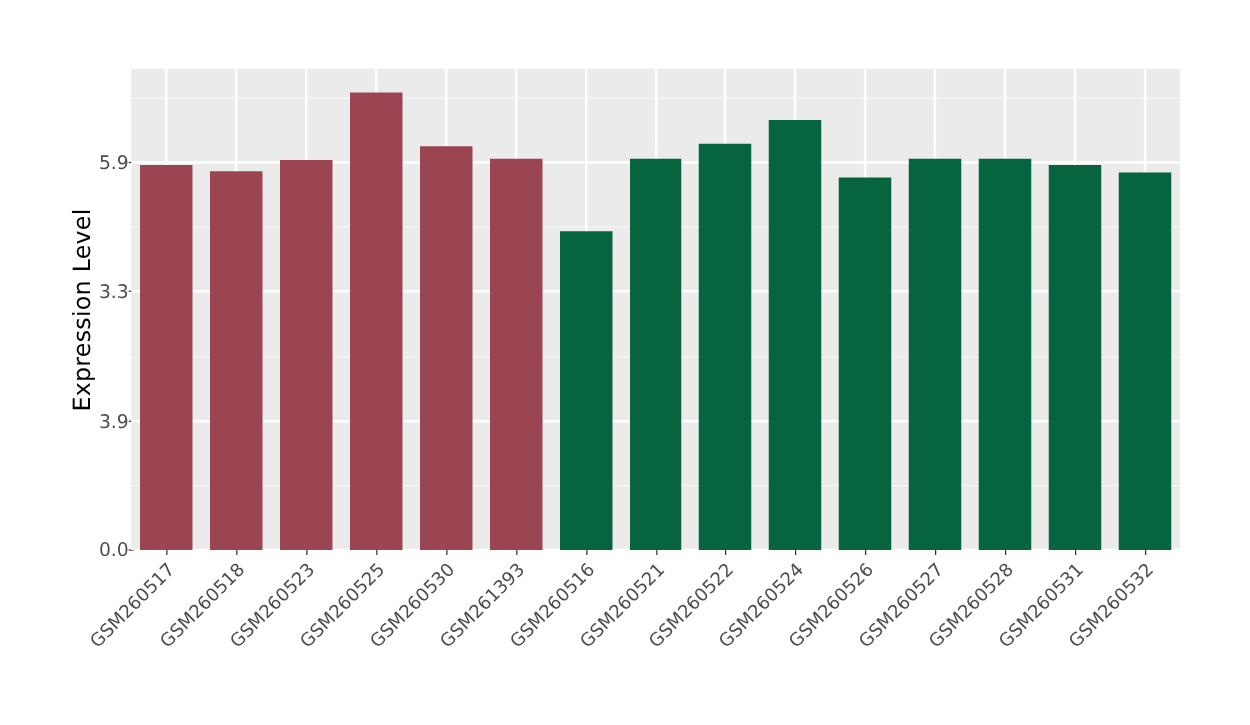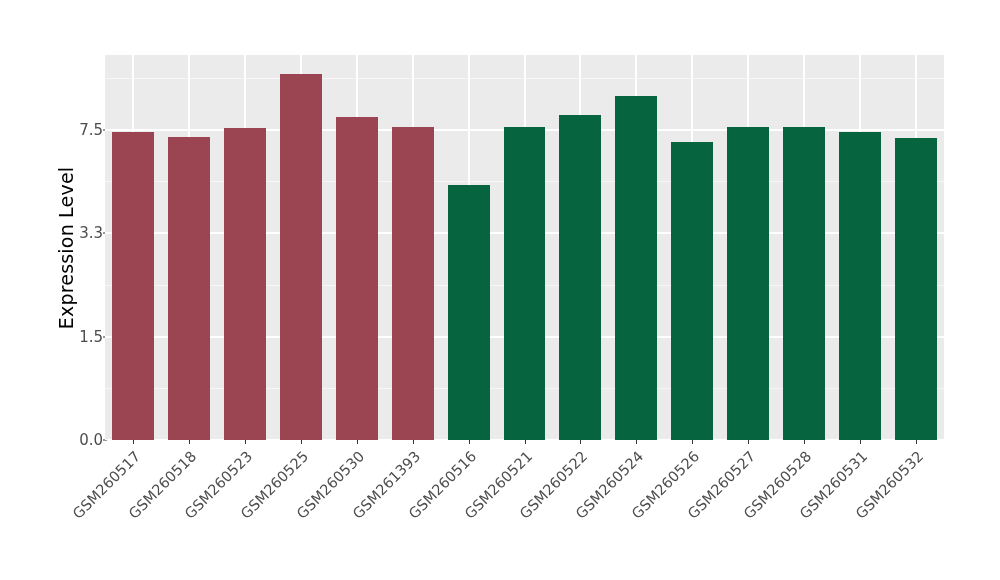--- a/index.html
+++ b/index.html
@@ -136,25 +136,25 @@
 </head>
 <body>
 
 <div id="chart-root">
 
   <div class="y-axis-title">Expression Level</div>
 
   <div class="y-ticks">
       <div class="y-tick-label" style="top: 385px;">0.0</div>
       <div class="y-tick-mark" style="top: 385px;"></div>
-      <div class="y-tick-label" style="top: 281.505px;">1.5</div>
+      <div class="y-tick-label" style="top: 281.505px;">3.9</div>
       <div class="y-tick-mark" style="top: 281.505px;"></div>
       <div class="y-tick-label" style="top: 178.011px;">3.3</div>
       <div class="y-tick-mark" style="top: 178.011px;"></div>
-      <div class="y-tick-label" style="top: 74.5161px;">7.5</div>
+      <div class="y-tick-label" style="top: 74.5161px;">5.9</div>
       <div class="y-tick-mark" style="top: 74.5161px;"></div>
     </div>
 
   <div class="panel">
     <div class="grid-layer">
         <div class="grid-minor-h" style="top: 333.253px;"></div>
         <div class="grid-minor-h" style="top: 229.758px;"></div>
         <div class="grid-minor-h" style="top: 126.263px;"></div>
         <div class="grid-minor-h" style="top: 22.7688px;"></div>
         <div class="grid-major-h" style="top: 384px;"></div>

